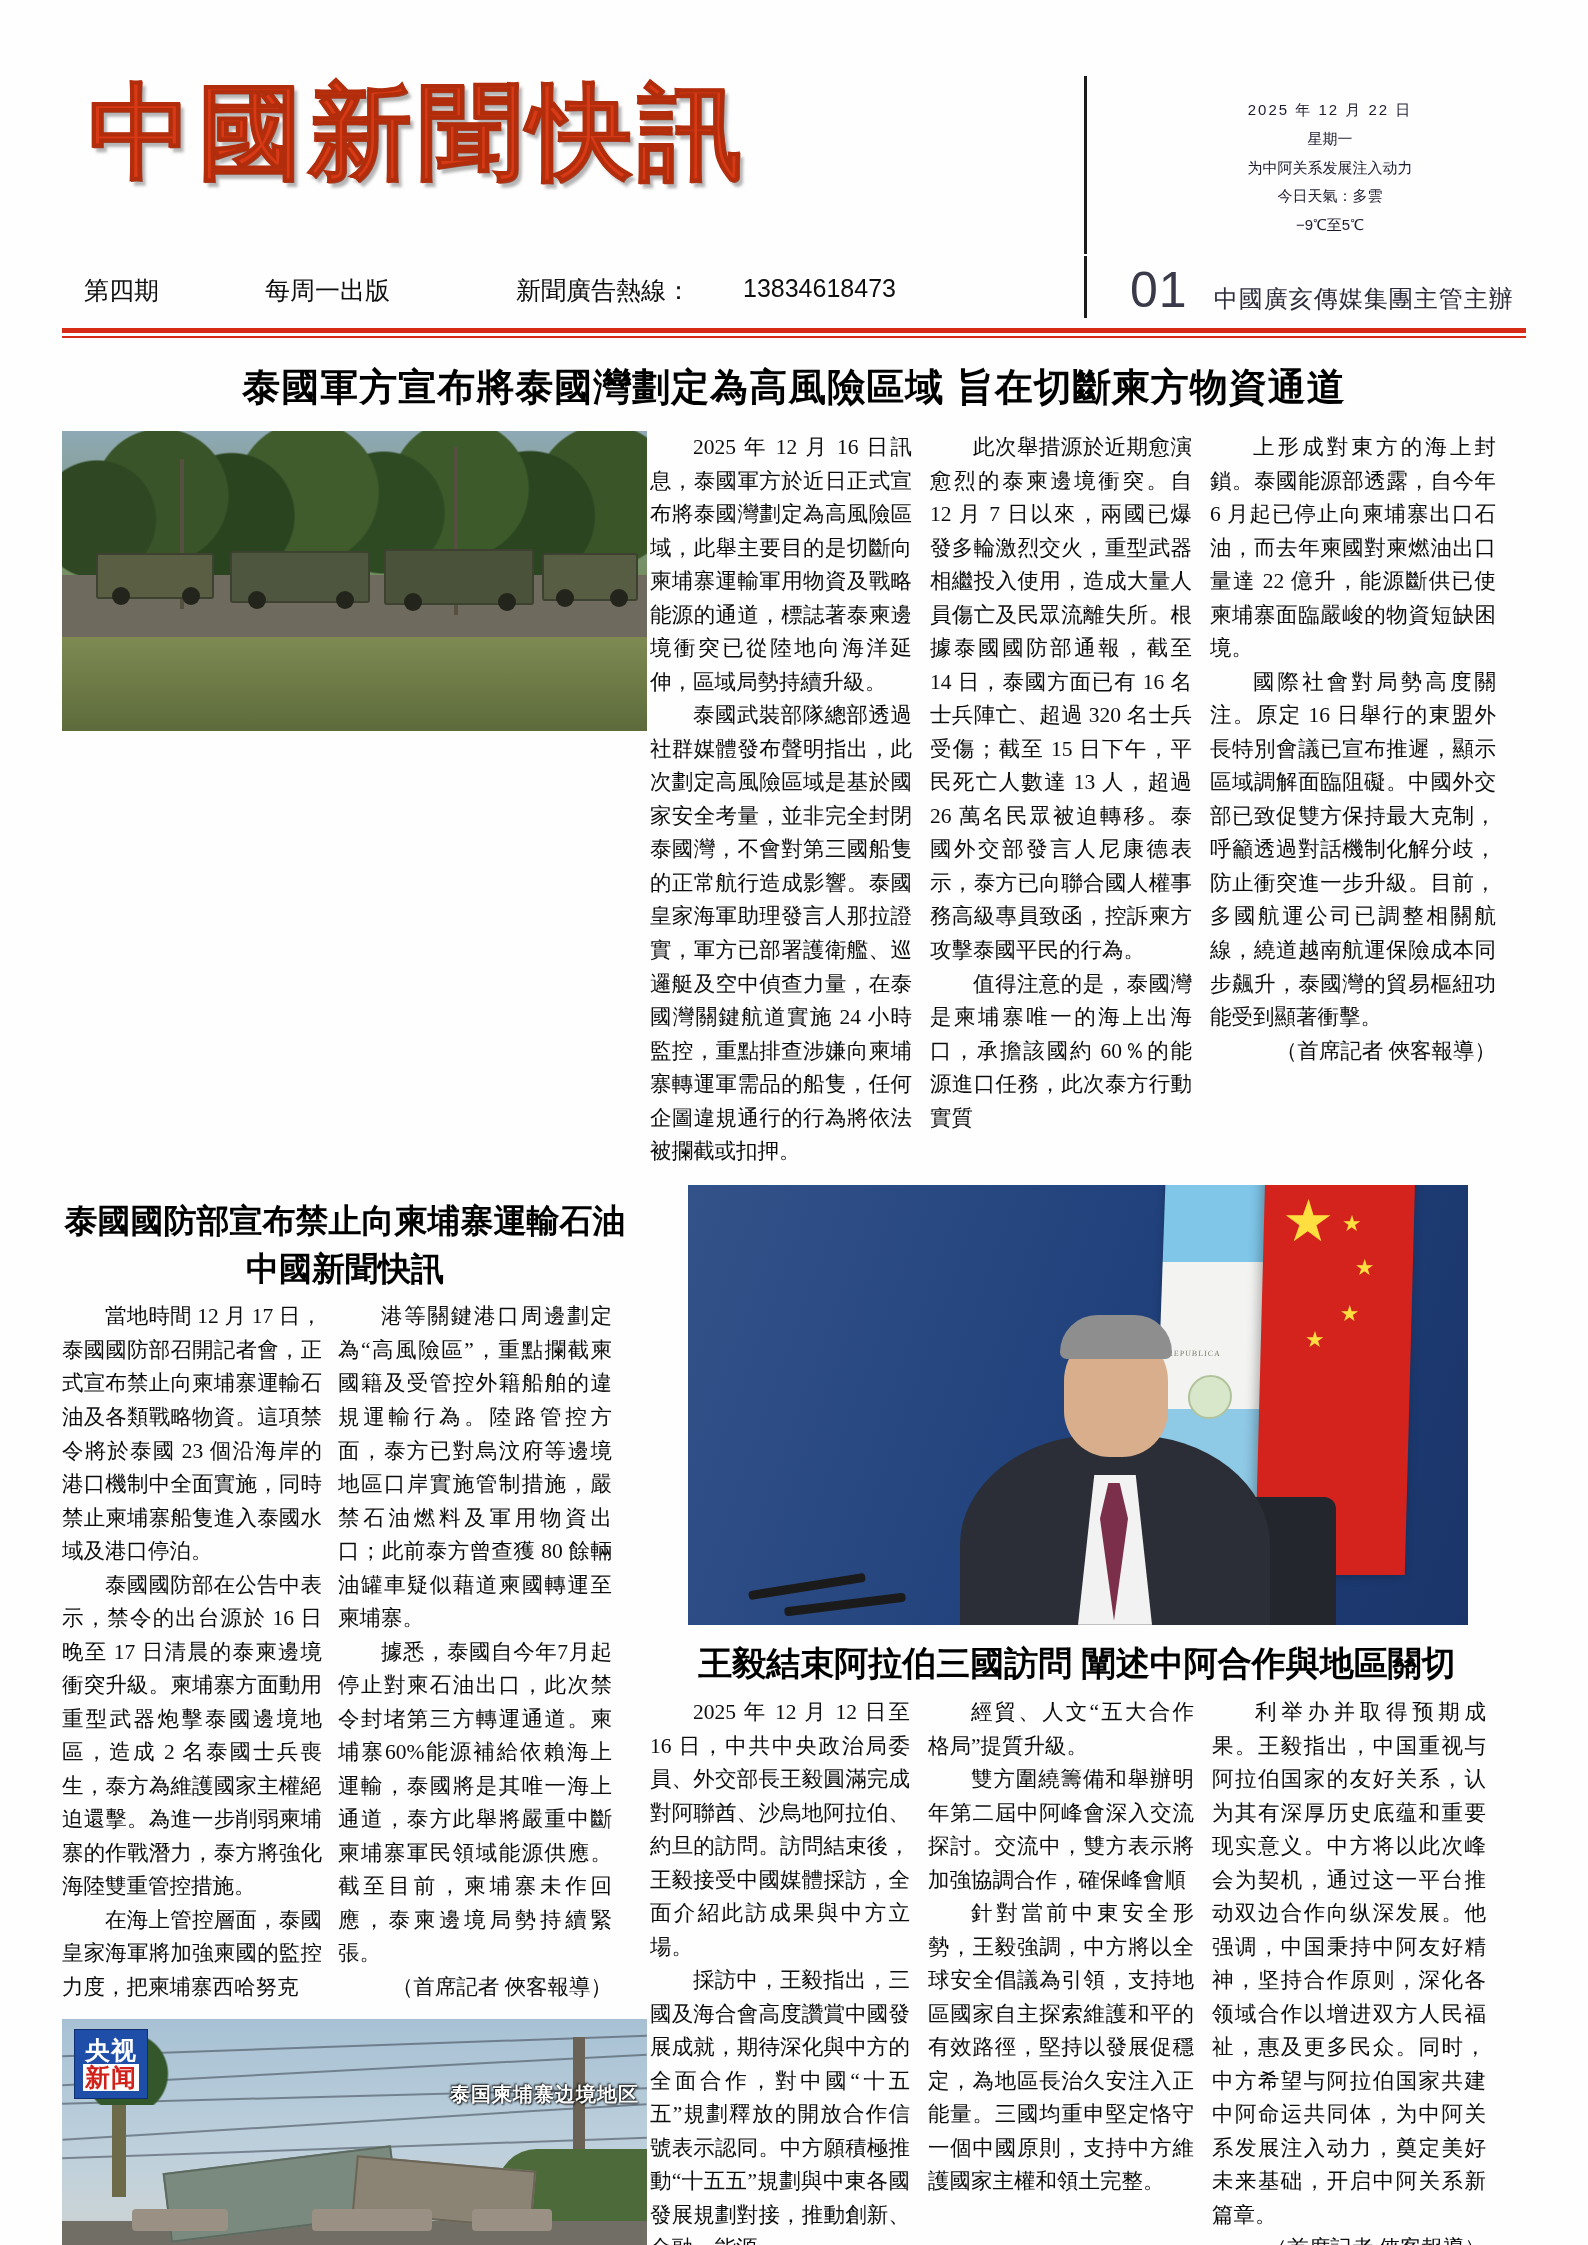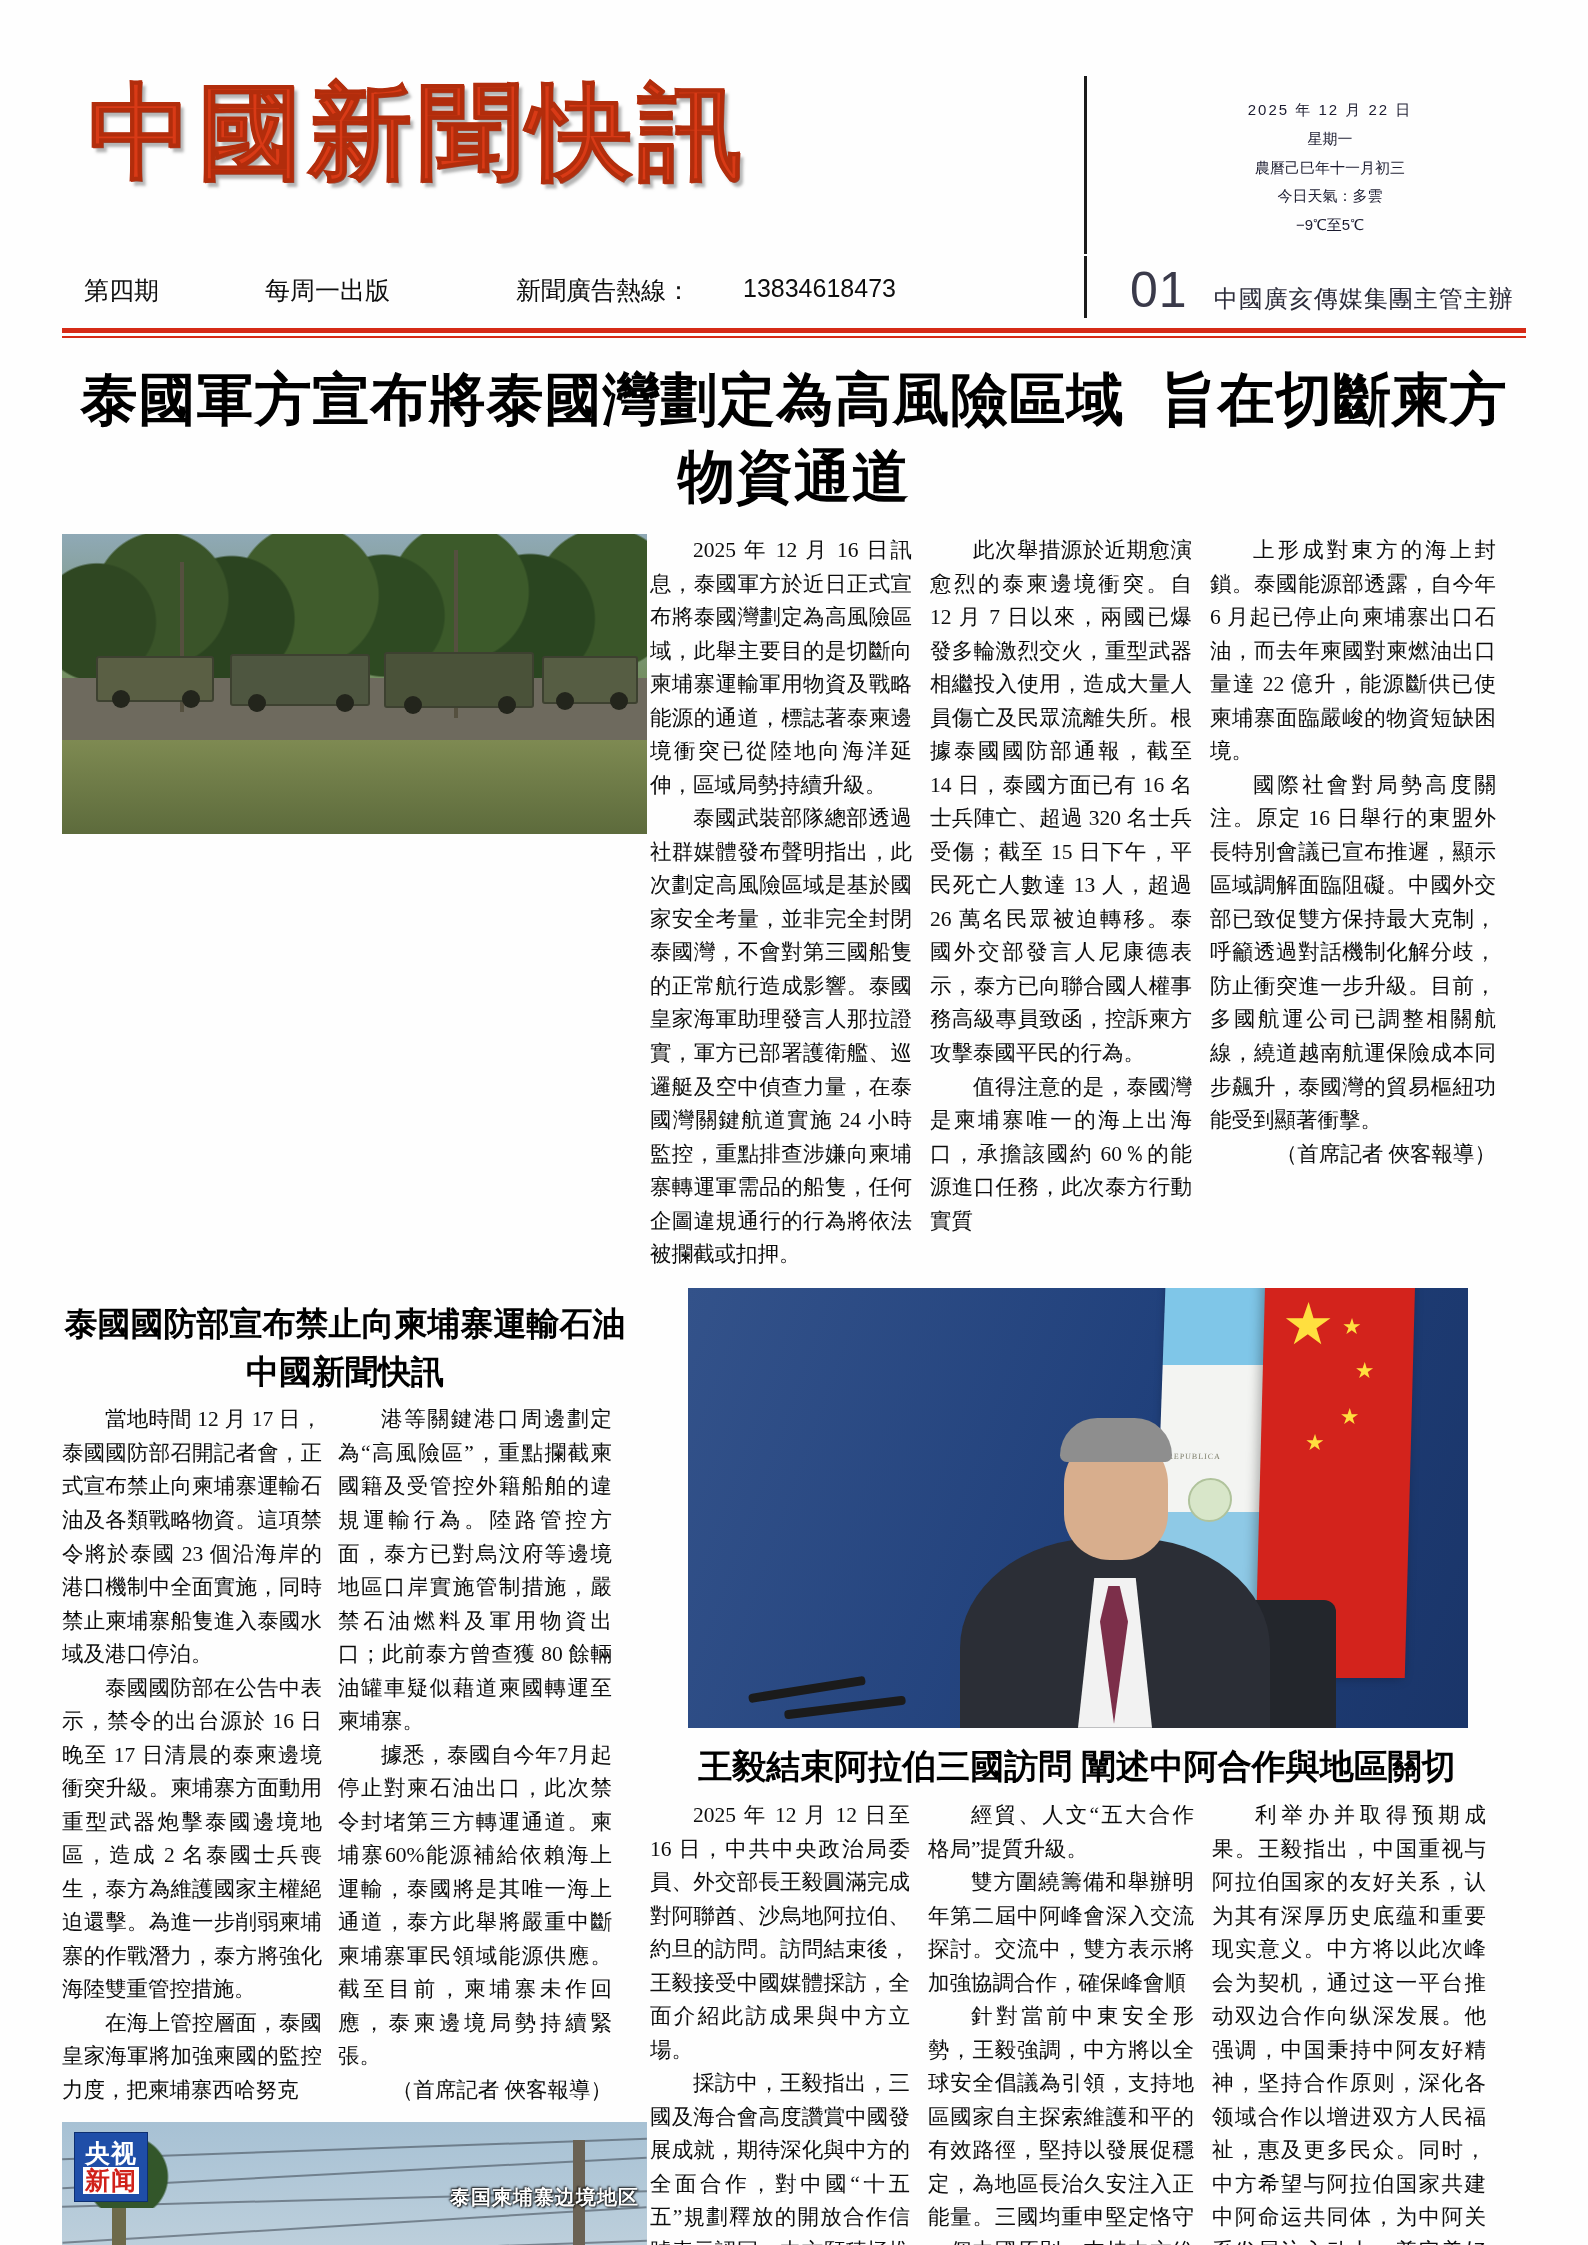--- a/index.html
+++ b/index.html
@@ -52,22 +52,22 @@
   .submast-divider { position:absolute; left:1022px; top:-6px; width:3px; height:62px; background:#1b1b1b; }
   .submast-right { flex:1; padding-left:48px; display:flex; align-items:baseline; }
   .page-no { font-family:"Liberation Sans", sans-serif; font-size:50px; color:#3a3a4a; letter-spacing:1px; }
   .publisher { font-size:24px; color:#2c2c3a; padding-left:26px; font-family:"Liberation Sans", sans-serif; letter-spacing:1px; }
 
   .red-rule { height:5px; background:#d62b17; margin-top:10px; }
   .red-rule-thin { height:2px; background:#d62b17; margin-top:3px; }
 
   
   .headline-1 {
-    text-align:center; font-family:Liberation Mono, monospace;
-    font-weight:bold; font-size:57px; letter-spacing:1px;
+    text-align:center; font-family:Liberation Sans, sans-serif;
+    font-weight:bold; font-size:38px; letter-spacing:1px;
     margin:24px 0 18px 0; color:#000;
   }
   .sub-headline {
     text-align:center; font-family:"Liberation Sans", sans-serif;
     font-weight:bold; font-size:33px; line-height:1.45; color:#000;
     margin:12px 0 8px 0;
   }
 
   
   .row { display:flex; }
@@ -177,21 +177,21 @@
 <div class="page">
 
   <div class="masthead">
     <div class="masthead-left">
       <div class="paper-title">中國新聞快訊</div>
     </div>
     <div class="masthead-divider"></div>
     <div class="masthead-right">
       <div class="dateline-main">2025 年 12 月 22 日</div>
       <div>星期一</div>
-      <div>農曆己巳年十一月初三</div>
+      <div>为中阿关系发展注入动力</div>
       <div>今日天氣：多雲</div>
       <div>−9℃至5℃</div>
     </div>
   </div>
 
   <div class="submast">
     <div class="submast-left">
       <span class="sm-issue">第四期</span>
       <span class="sm-freq">每周一出版</span>
       <span class="sm-hotline-label">新聞廣告熱線：</span>

